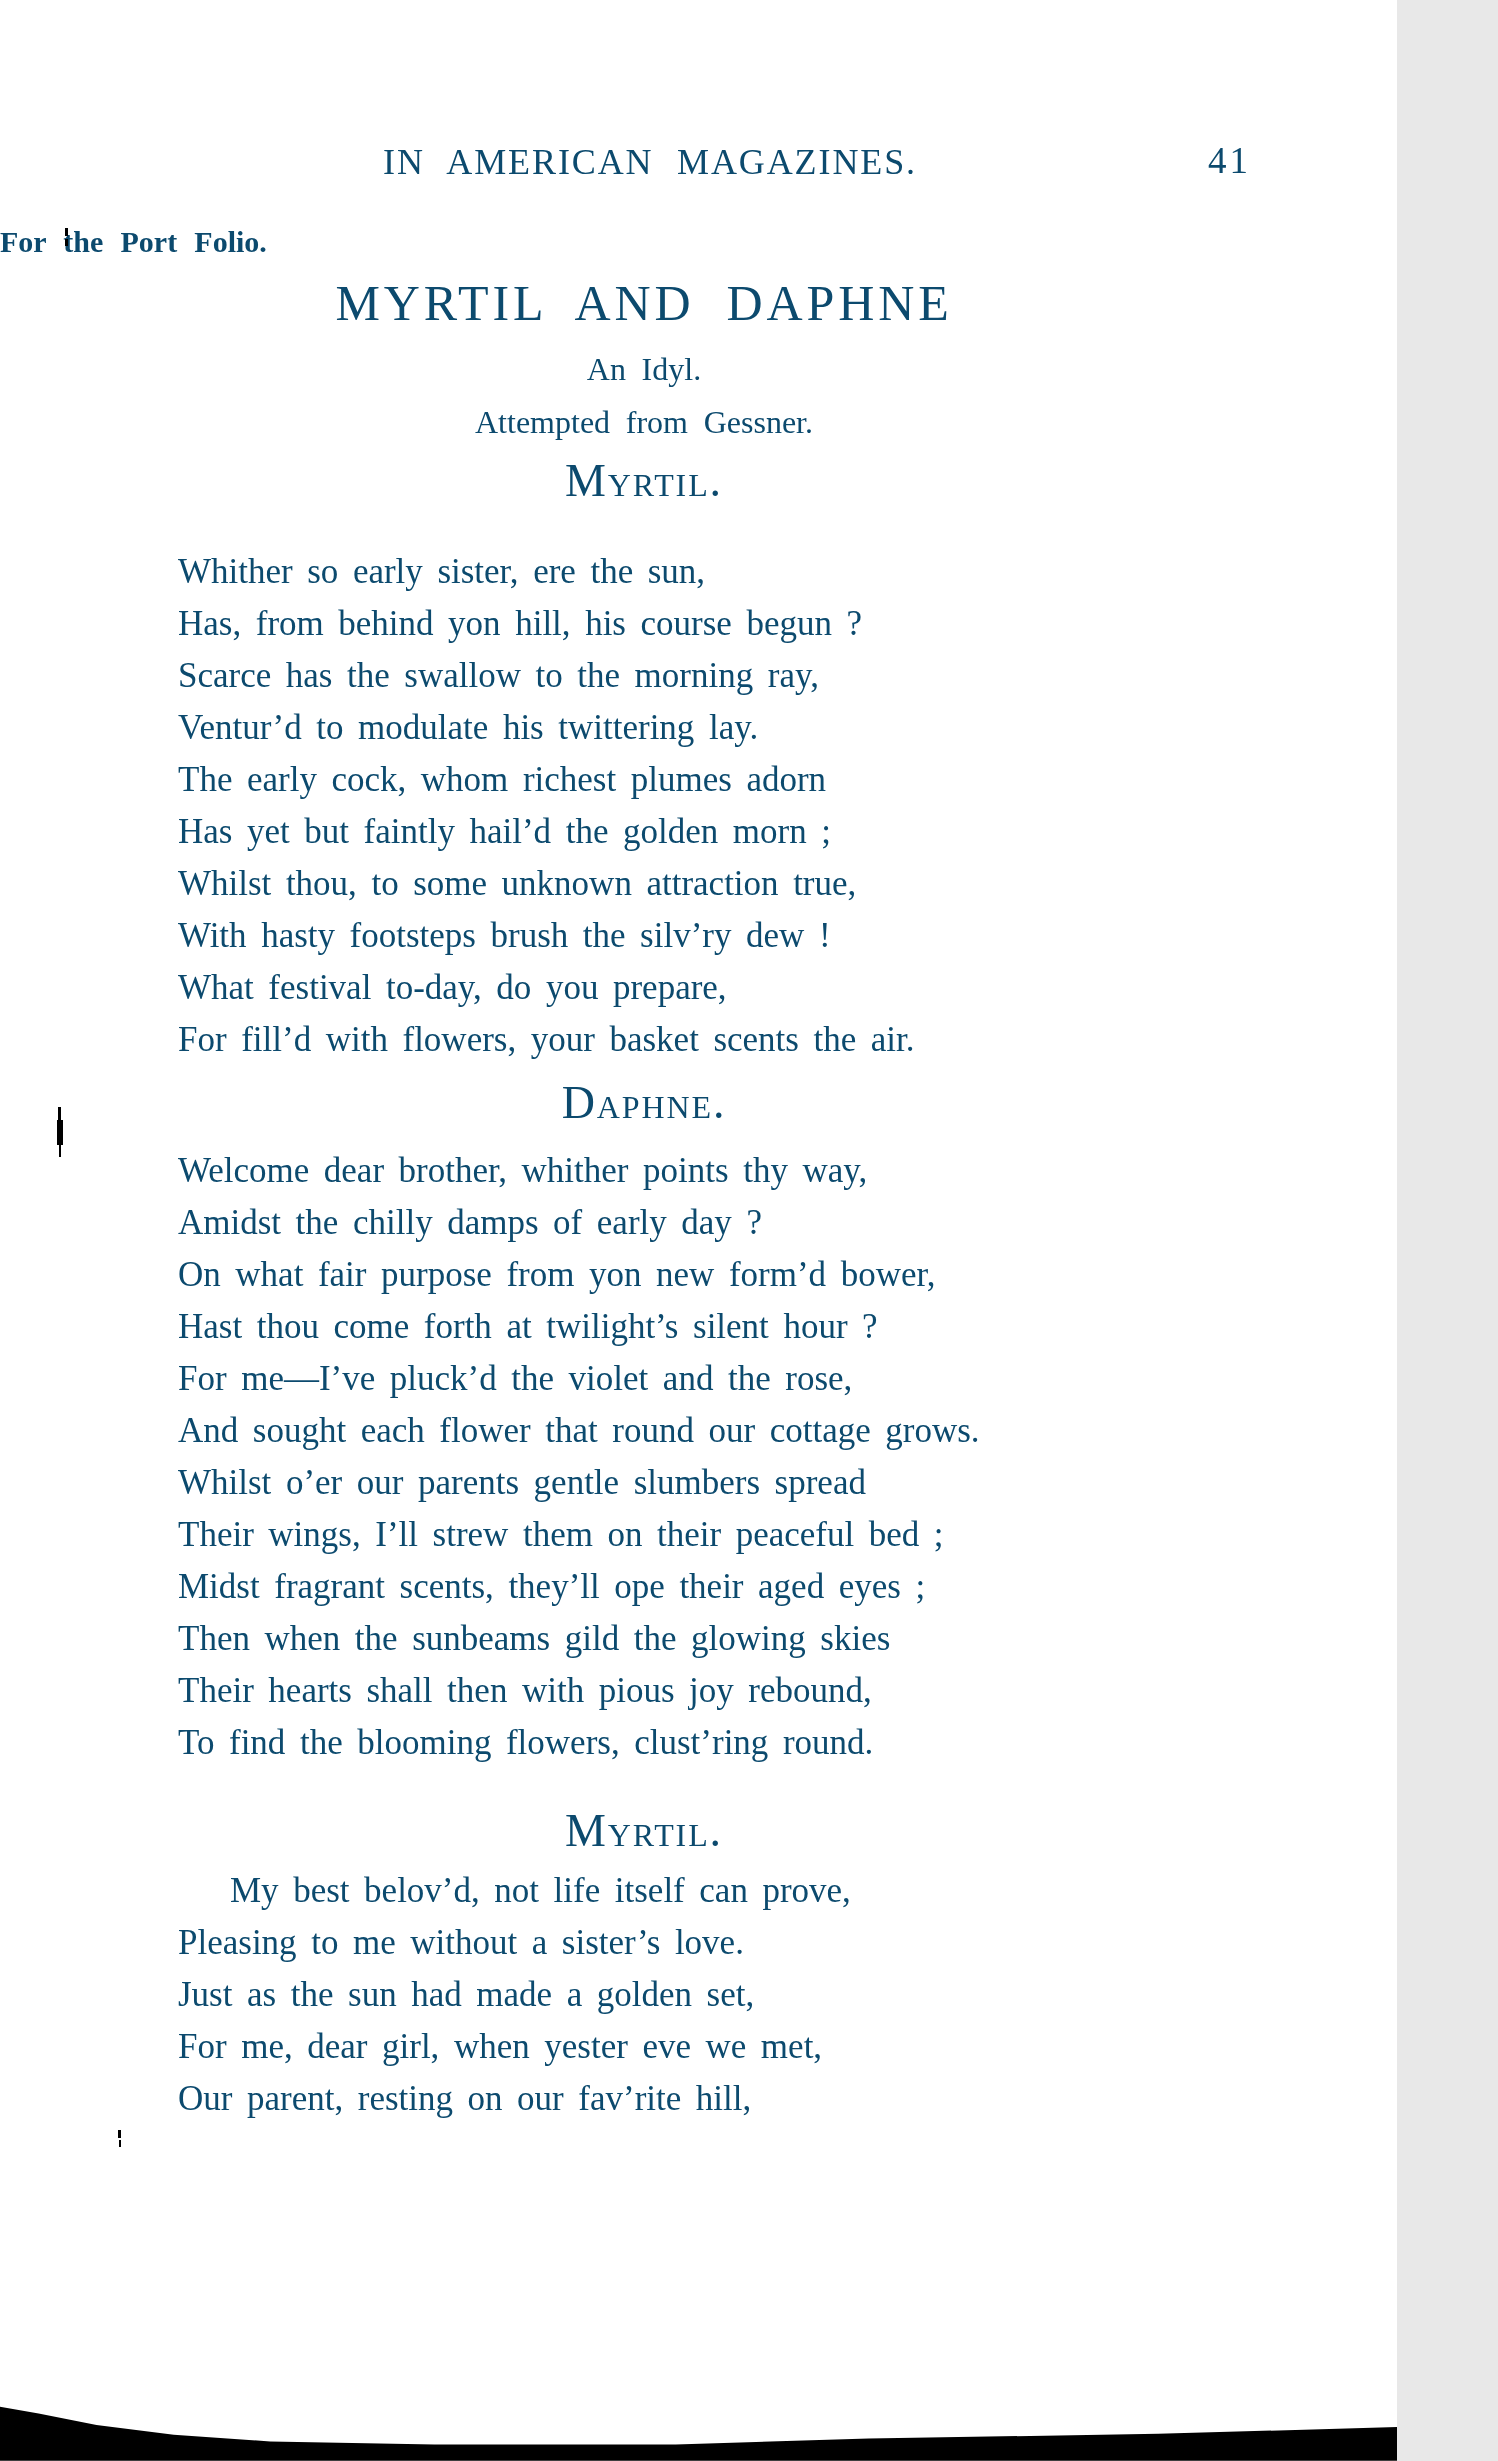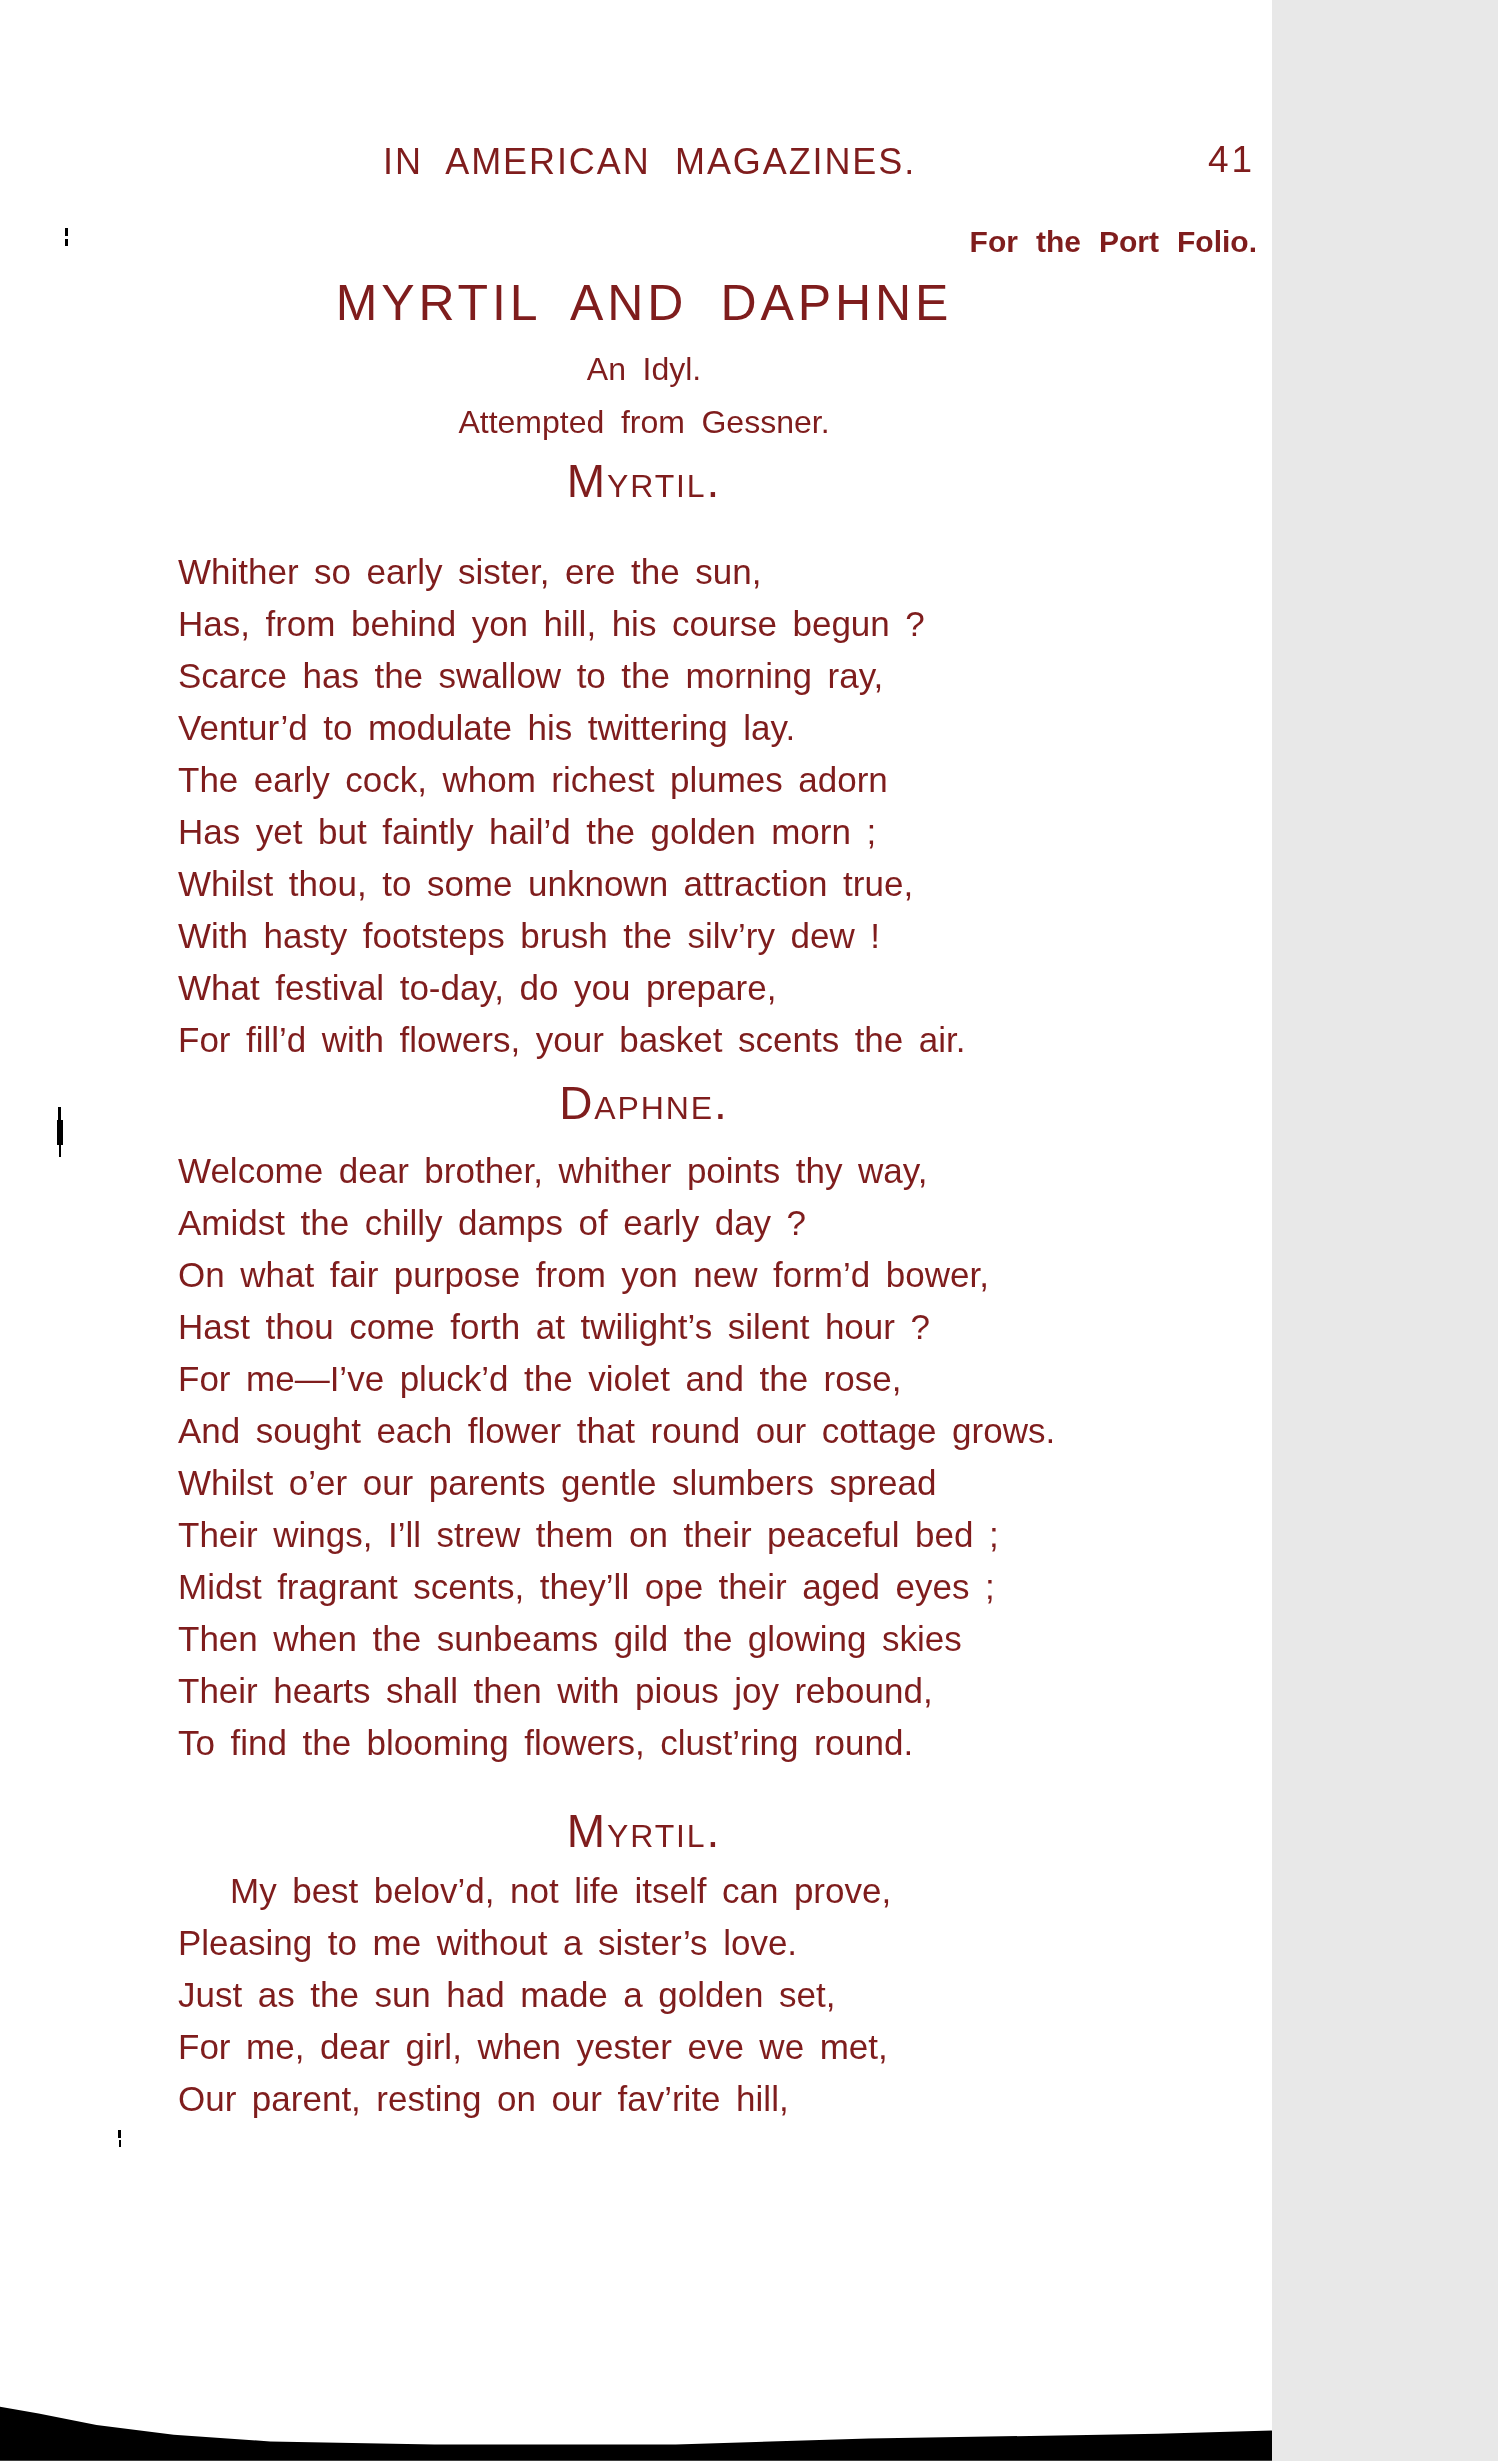--- a/index.html
+++ b/index.html
@@ -1,35 +1,35 @@
 <!DOCTYPE html>
 <html><head>
 <meta charset="utf-8">
 <style>
   html,body{margin:0;padding:0;background:#e8e8e8;}
   .page{
     position:relative;
-    width:1272px;height:2461px;
+    width:1397px;height:2461px;
     background:#ffffff;
-    color:#7f1d1d;
-    font-family:Liberation Sans, sans-serif;
+    color:#0c4a6e;
+    font-family:Liberation Serif, serif;
     overflow:hidden;
   }
   .running-header{
     position:absolute;left:383px;top:141px;
     font-size:36px;letter-spacing:1.9px;word-spacing:12.6px;
     white-space:nowrap;
   }
   .page-number{
     position:absolute;left:1208px;top:139px;
     font-size:37px;letter-spacing:2.9px;
   }
   .attribution{
     position:absolute;top:225px;left:0;width:1257px;
-    text-align:right;font-size:30px;font-weight:bold;
+    text-align:left;font-size:30px;font-weight:bold;
     word-spacing:9.7px;white-space:nowrap;
   }
   .centercol{
     position:absolute;left:142px;width:1004px;text-align:center;
   }
   .title{
     top:274px;
     font-size:50px;letter-spacing:3.9px;word-spacing:15.4px;
     white-space:nowrap;
   }

